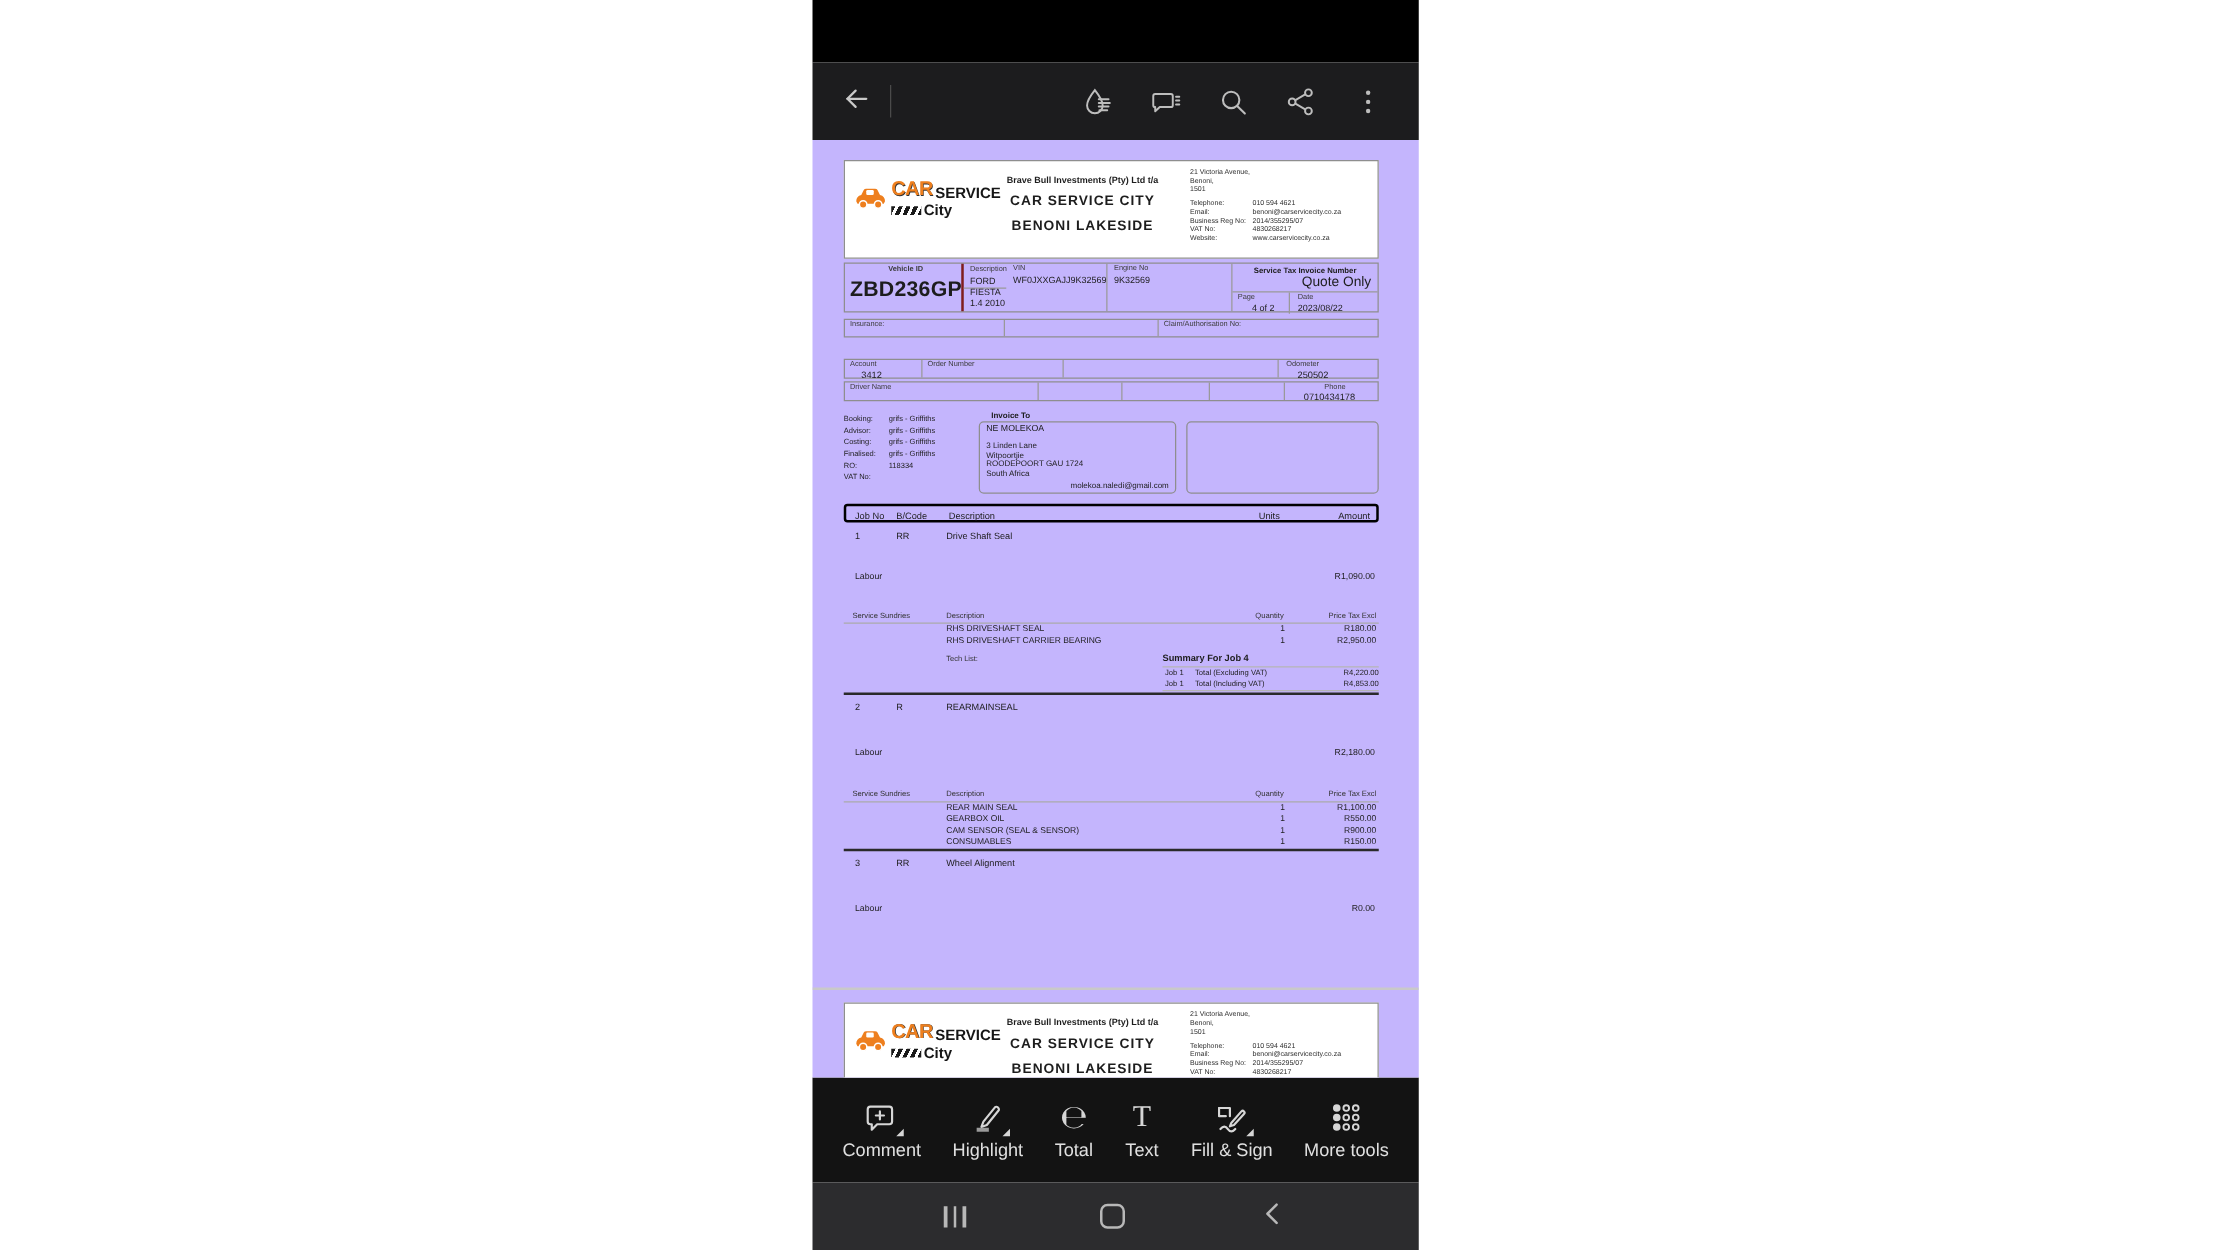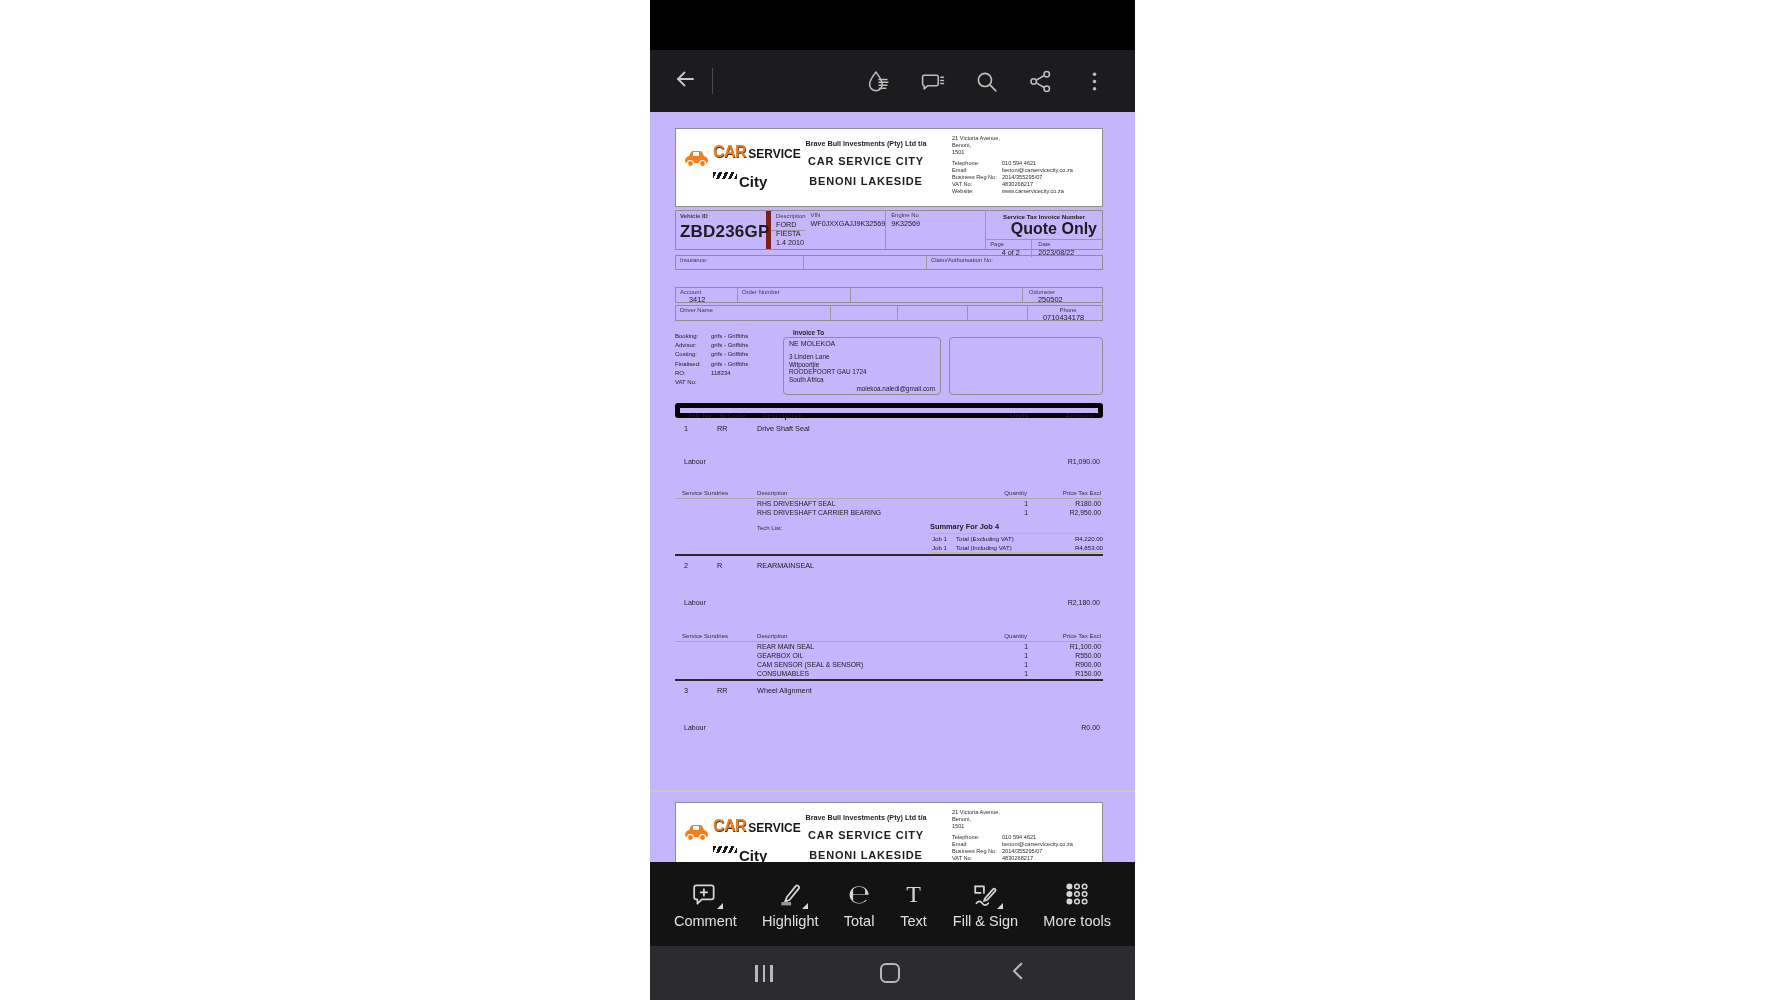--- a/index.html
+++ b/index.html
@@ -22,46 +22,46 @@
   .pagediv { position:absolute; top:678px; left:0; right:0; height:2px; background:#c9c9c9; }
 
   
   .inv-hdr { height:79px; border:1px solid #8e8e8e; display:flex; background:#fff; }
   .logo { width:106px; padding:16px 0 0 7px; }
   .logo-r1 { display:flex; align-items:flex-end; }
   .car-word { font-size:16px; font-weight:bold; color:#ee7f1e; letter-spacing:-0.5px; line-height:14px; text-shadow:0.5px 0.5px 0 #333; }
   .service-word { font-size:12px; font-weight:bold; color:#161616; margin-left:2px; line-height:10px; }
   .logo-r2 { display:flex; align-items:center; margin-top:2px; margin-left:26px; }
   .stripes { width:24px; height:7px; background:repeating-linear-gradient(115deg,#1a1a1a 0 3px,#ffffff 3px 5.5px); margin-right:2px; }
-  .city-word { font-size:15px; font-weight:bold; color:#161616;margin-top:12px; }
+  .city-word { font-size:12px; font-weight:bold; color:#161616; }
   .carsvg { float:left; margin:3px 3px 0 0; }
   .inv-center { flex:1; text-align:center; padding-top:10px; }
   .inv-c1 { font-size:7.2px; font-weight:bold; }
   .inv-c2 { font-size:11px; font-weight:bold; letter-spacing:0.8px; margin-top:7px; }
   .inv-c3 { font-size:11px; font-weight:bold; letter-spacing:0.8px; margin-top:8px; }
   .inv-contact { width:152px; padding:6px 2px 0 2px; font-size:5.6px; line-height:7px; color:#2e2e2e; }
   .inv-contact .addr { margin-bottom:4px; }
   .crow { display:flex; }
   .crow .cl { width:50px; }
   .crow .cv { flex:1; }
 
   
   .lab { font-size:5.9px; color:#3c3c3c; }
   .vrA { margin-top:3px; height:40px; border:1px solid #8e8e8e; display:flex; }
-  .vA1 { width:95px; border-right:5px solid #7f1d1d; padding:2px 0 0 4px; }
+  .vA1 { width:95px; border-right:2px solid #7f1d1d; padding:2px 0 0 4px;text-align:center; }
   .vid { font-size:17px; font-weight:bold; margin-top:3px; letter-spacing:0.2px; }
   .vA2 { flex:1; display:flex; flex-direction:row; }
   .vA2top { height:20px; border-bottom:1px solid #999; padding:2px 0 0 5px; }
   .v7 { font-size:7.2px; margin-top:1px; }
   .vA2bot { flex:1; display:flex; }
   .vin { flex:1; padding:1px 0 0 5px; }
   .eng { width:100px; border-left:1px solid #999; padding:1px 0 0 5px; }
   .vA3 { width:146px; border-left:1px solid #999; display:flex; flex-direction:column; }
   .stn { text-align:center; font-size:6.2px; font-weight:bold; padding-top:2px; }
-  .quote { font-size:16px; font-weight:bold; text-align:right; padding-right:5px; }
+  .quote { font-size:11px; font-weight:normal; text-align:right; padding-right:5px; }
   .pgdt { flex:1; border-top:1px solid #999; display:flex; margin-top:1px; }
   .pg { width:46px; border-right:1px solid #999; padding:1px 0 0 4px; text-align:left; }
   .dt { flex:1; padding:1px 0 0 6px; }
   .vrB { margin-top:5px; height:15px; border:1px solid #8e8e8e; display:flex; }
   .b1 { width:128px; border-right:1px solid #999; padding:1px 0 0 4px; }
   .b2 { width:123px; border-right:1px solid #999; }
   .b3 { flex:1; padding:1px 0 0 4px; }
   .vrC { margin-top:17px; height:16px; border:1px solid #8e8e8e; display:flex; }
   .c1 { width:62px; border-right:1px solid #999; padding:1px 0 0 4px; }
   .c2 { width:113px; border-right:1px solid #999; padding:1px 0 0 4px; }
@@ -83,21 +83,21 @@
   .invto-wrap { width:158px; margin-left:4px; }
   .invto-title { font-size:6.4px; font-weight:bold; margin-left:10px; height:8px; }
   .invto-box { height:58px; border:1px solid #8e8e8e; border-radius:4px; padding:2px 5px; position:relative; }
   .invto-name { font-size:7px; }
   .invto-line { font-size:6.4px; line-height:7.6px; }
   .invto-gap { height:6px; }
   .invto-email { position:absolute; right:5px; bottom:2px; font-size:6.4px; }
   .emptybox { flex:1; margin-left:8px; margin-top:8px; height:58px; border:1px solid #8e8e8e; border-radius:4px; }
 
   
-  .jobshdr { margin-top:4px; height:15px; border:5px solid #000000; border-radius:3px; position:relative; font-size:7.4px; font-weight:bold; }
+  .jobshdr { margin-top:4px; height:15px; border:2px solid #000000; border-radius:3px; position:relative; font-size:7.4px; font-weight:normal; }
   .jobshdr span { position:absolute; top:3px; }
   .jh-no { left:7px; } .jh-bc { left:40px; } .jh-de { left:82px; } .jh-un { left:330px; } .jh-am { right:5px; }
   .jobrow { position:relative; height:10px; font-size:7.3px; margin-top:6px; }
   .jobrow span { position:absolute; top:0; }
   .jr-no { left:9px; } .jr-bc { left:42px; } .jr-ti { left:82px; }
   .labour { position:relative; height:10px; font-size:7px; }
   .labour .ll { position:absolute; left:9px; }
   .labour .lv { position:absolute; right:3px; }
   .sundhdr { position:relative; height:11px; font-size:6.1px; color:#333; border-bottom:1px solid #aaa; }
   .sundhdr span { position:absolute; top:1px; }

